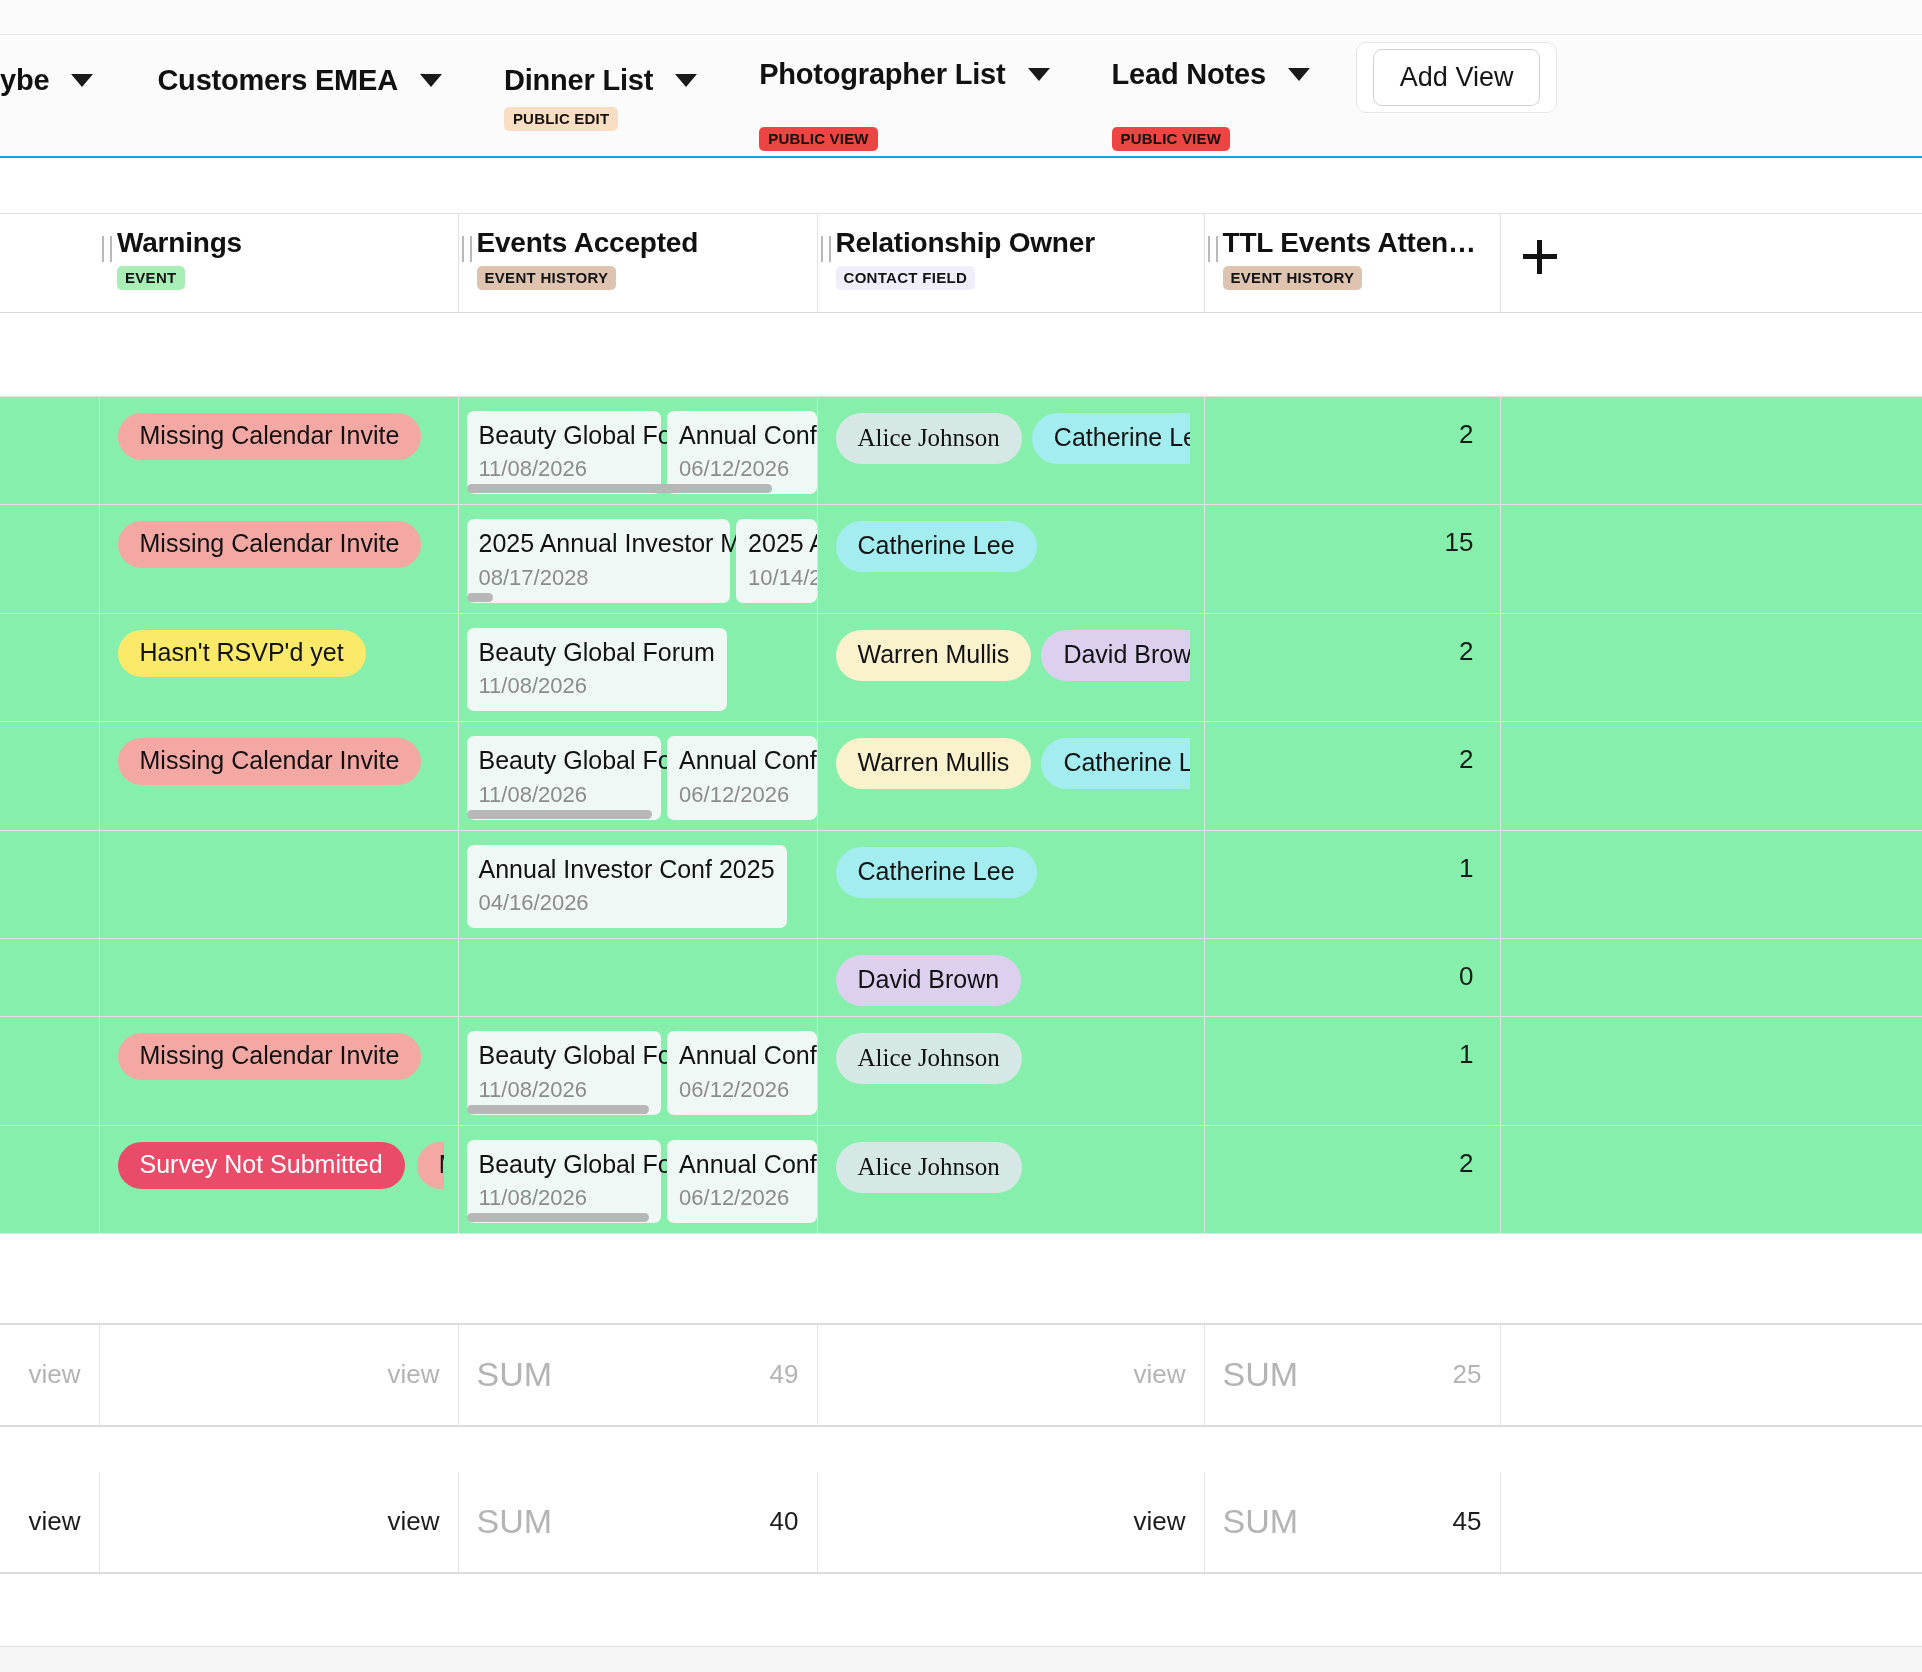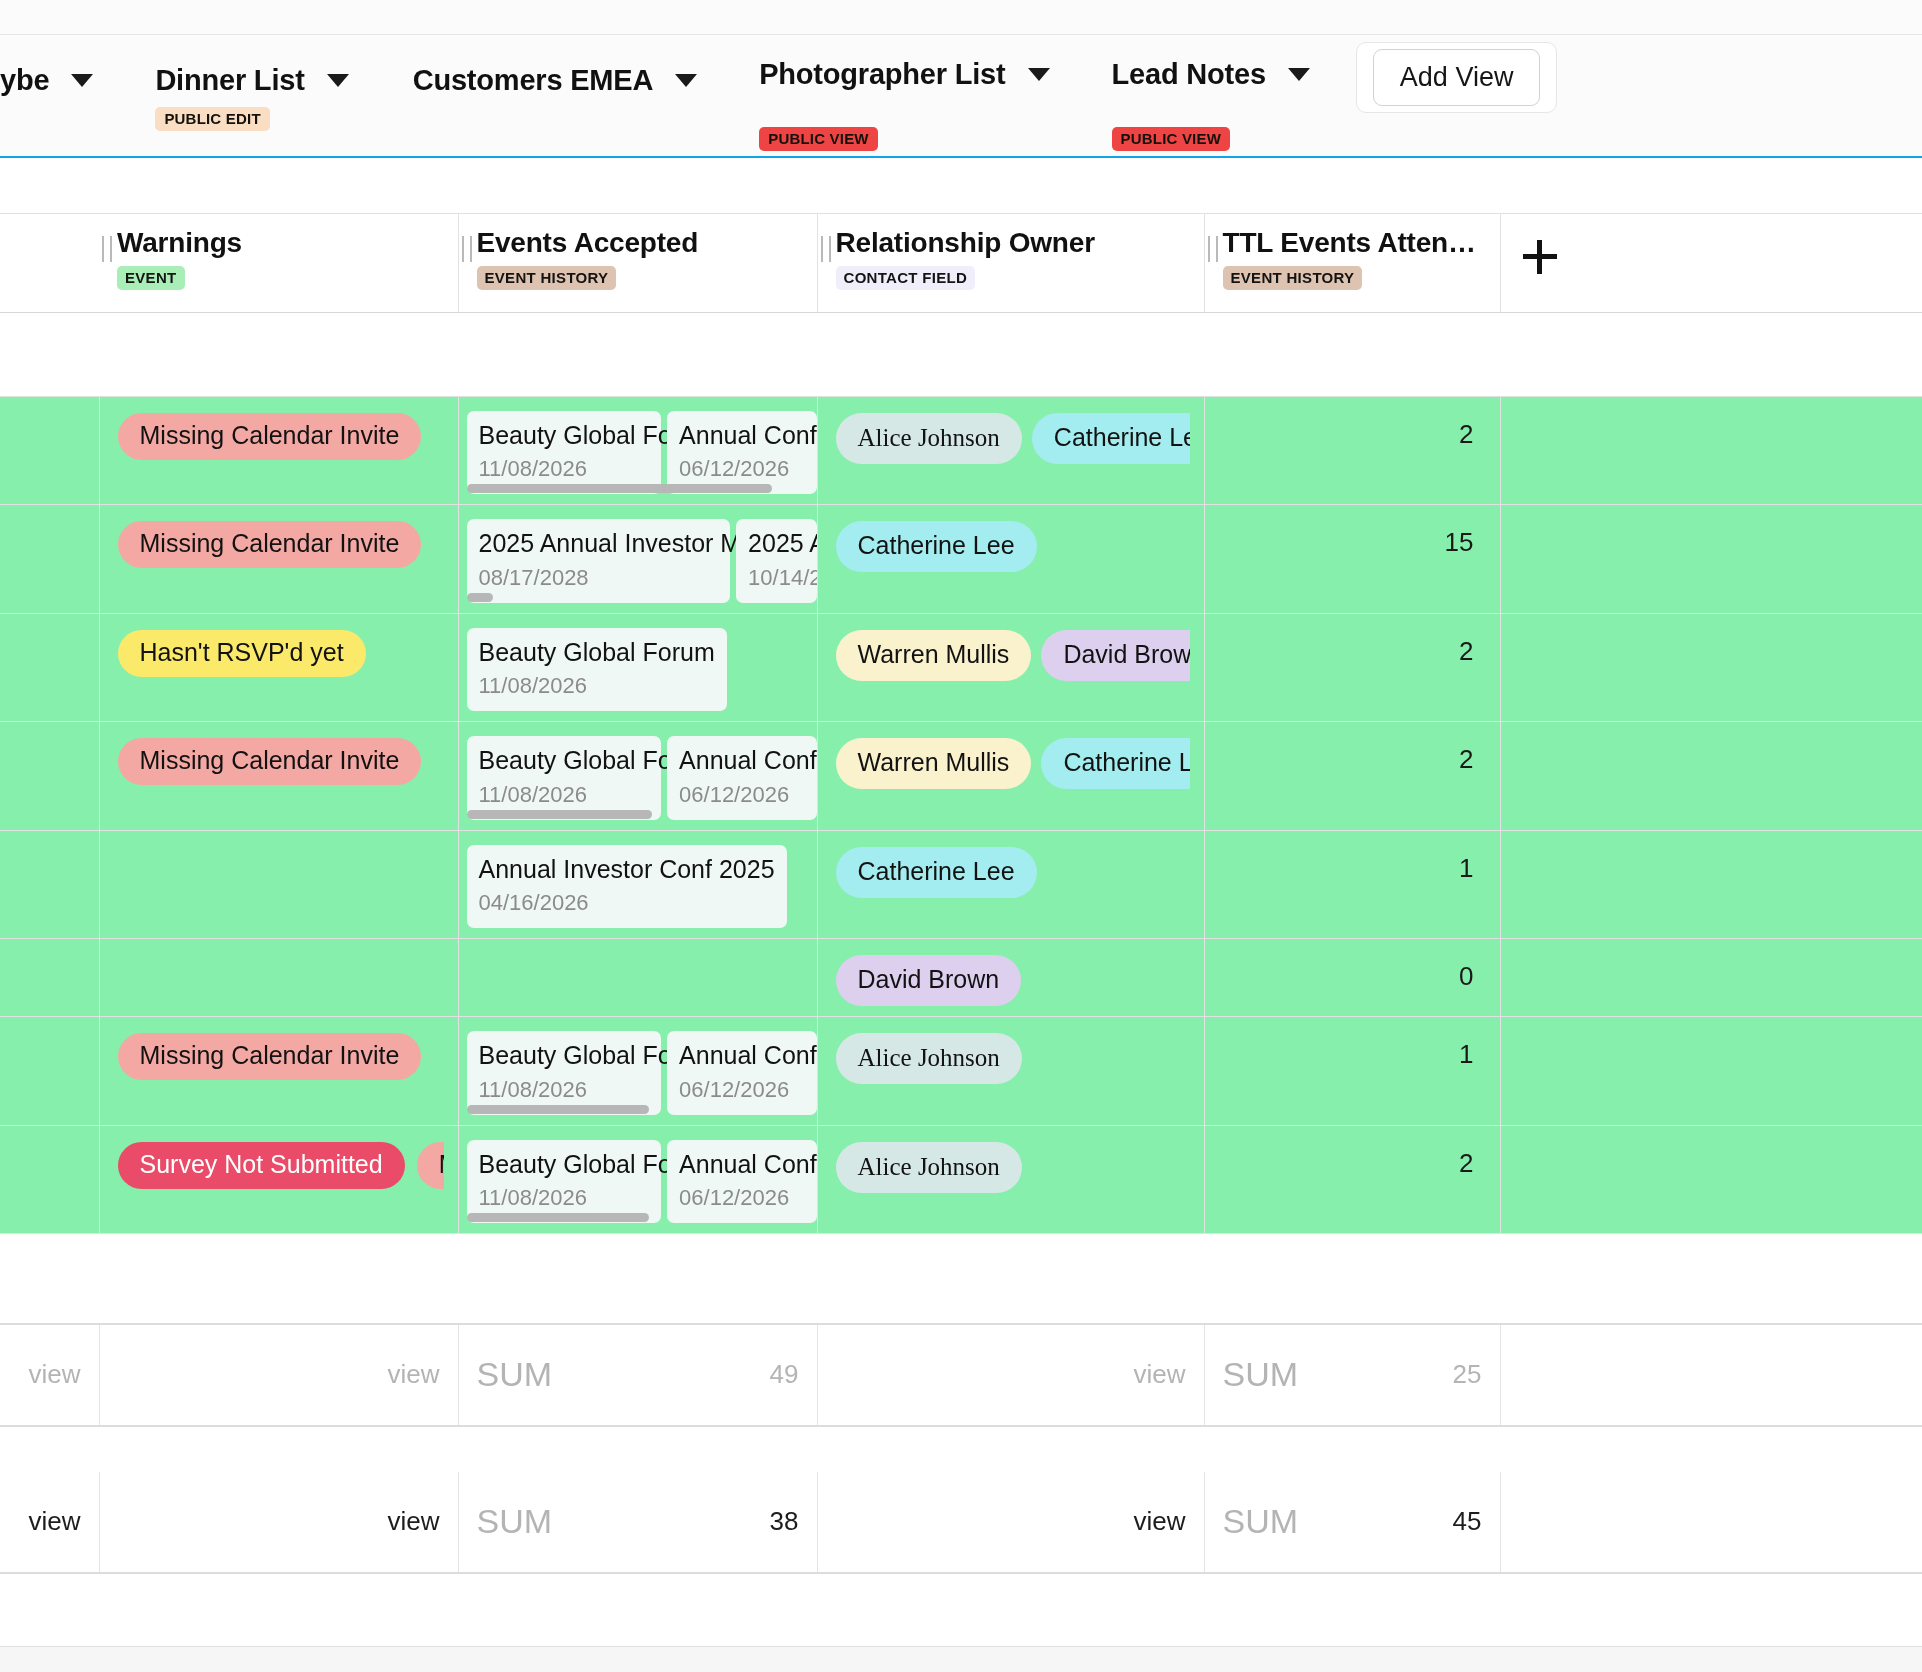--- a/index.html
+++ b/index.html
@@ -352,32 +352,32 @@
 
 <div class="viewbar">
   <div class="viewbar-topstrip"></div>
   <div class="viewtabs" id="viewtabs">
       <div class="viewtab" style="padding-left: 0px;">
         <div class="viewtab-row">
           <span class="viewtab-label">ybe</span>
           <span class="caret"></span>
         </div>
       </div>
+      <div class="viewtab" style="padding-left: 64px;">
+        <div class="viewtab-row">
+          <span class="viewtab-label">Customers EMEA</span>
+          <span class="caret"></span>
+        </div>
+      </div>
       <div class="viewtab" style="padding-left: 62px;">
         <div class="viewtab-row">
           <span class="viewtab-label">Dinner List</span>
           <span class="caret"></span>
         </div>
         <span class="vis-badge vis-edit">PUBLIC EDIT</span>
-      </div>
-      <div class="viewtab" style="padding-left: 64px;">
-        <div class="viewtab-row">
-          <span class="viewtab-label">Customers EMEA</span>
-          <span class="caret"></span>
-        </div>
       </div>
       <div class="viewtab" style="padding-left: 62px;">
         <div class="viewtab-row">
           <span class="viewtab-label">Photographer List</span>
           <span class="caret"></span>
         </div>
         <span class="vis-badge vis-view">PUBLIC VIEW</span>
       </div>
       <div class="viewtab" style="padding-left: 62px;">
         <div class="viewtab-row">
@@ -742,21 +742,21 @@
             </div>
           </td>
           <td>
             <div class="sum-inner sum-right">
               <span class="sum-value dark">view</span>
             </div>
           </td>
           <td>
             <div class="sum-inner">
               <span class="sum-label">SUM</span>
-              <span class="sum-value dark">38</span>
+              <span class="sum-value dark">40</span>
             </div>
           </td>
           <td>
             <div class="sum-inner sum-right">
               <span class="sum-value dark">view</span>
             </div>
           </td>
           <td>
             <div class="sum-inner">
               <span class="sum-label">SUM</span>

